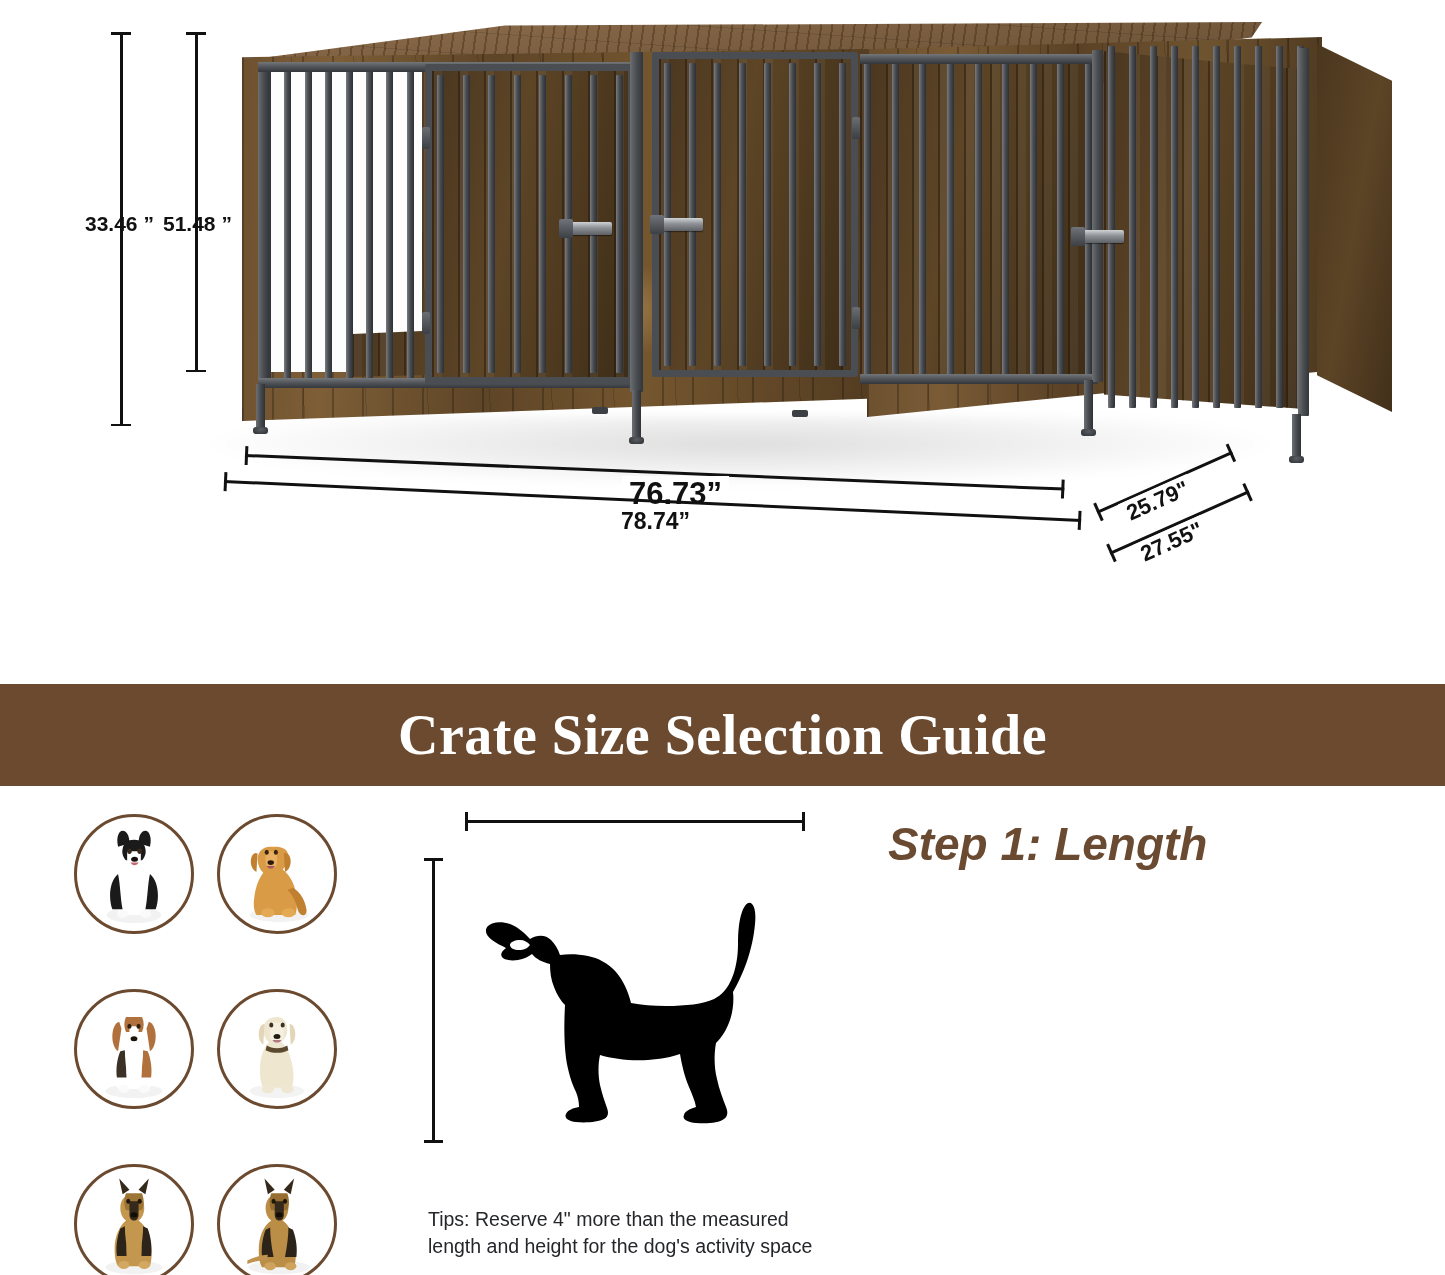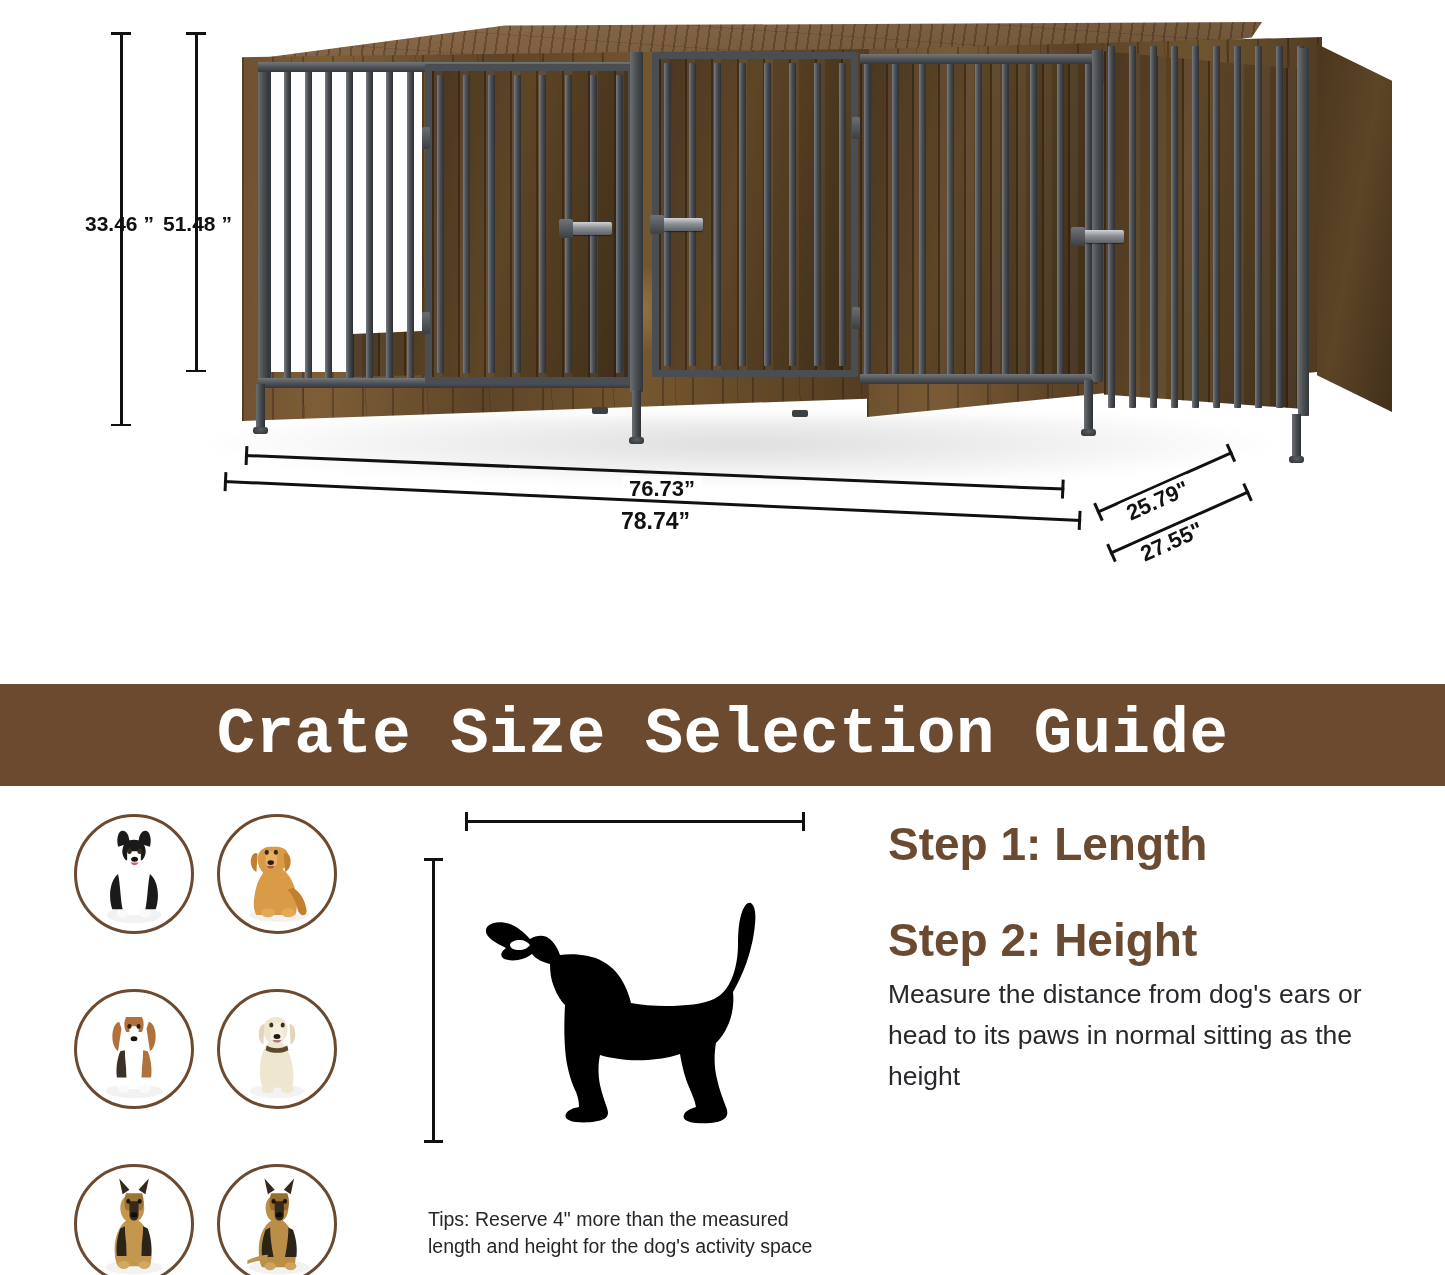--- a/index.html
+++ b/index.html
@@ -146,22 +146,22 @@
   }
   .dim-angled .tick-l{ left:0; }
   .dim-angled .tick-r{ right:0; }
 
   
   #banner {
     position:absolute; left:0; top:668px; width:1445px; height:102px;
     background:#6b4a30; display:flex; align-items:center; justify-content:center;
   }
   #banner-title {
-    color:#ffffff; font-size:64px; font-weight:700; letter-spacing:.5px;
-    font-family:Liberation Mono, monospace;
+    color:#ffffff; font-size:56px; font-weight:700; letter-spacing:.5px;
+    font-family:Liberation Serif, serif;
   }
 
   
   #guide { position:absolute; left:0; top:770px; width:1445px; height:505px; background:#fff; }
 
   
   #breed-grid { position:absolute; left:74px; top:28px; width:280px; height:470px; }
   .breed-circle {
     position:absolute; width:120px; height:120px; border-radius:50%;
     border:3px solid #6b4a30; background:#fff; overflow:hidden;
@@ -188,20 +188,21 @@
     font-size:19.5px; line-height:27px; color:#24262a;
     font-family:"Liberation Sans", sans-serif;
   }
 
   
   #steps { position:absolute; left:888px; top:30px; width:520px; }
   .step-block { margin-bottom:40px; }
   .step-title {
     color:#6b4a32; font-size:46px; font-weight:700; line-height:56px; margin-bottom:6px;
     font-family:"Liberation Sans", sans-serif;
+    font-style:italic;
   }
   .step-body {
     color:#26282c; font-size:26.5px; line-height:41px;
     font-family:"Liberation Sans", sans-serif;
   }
 </style>
 </head>
 <body>
 
 <div id="page">
@@ -322,21 +323,21 @@
     <div class="dimline dim-v" style="left:120px; top:16px; height:394px;"></div>
     <div class="dim-label" style="left:85px; top:196px; font-size:21px;">33.46 ”</div>
 
     <div class="dimline dim-v" style="left:195px; top:16px; height:340px;"></div>
     <div class="dim-label" style="left:163px; top:196px; font-size:21px;">51.48 ”</div>
 
     <div class="dim-angled" style="left:245px; top:438px; width:820px; transform:rotate(2.35deg);">
       <span class="tick-l"></span>
         <span class="tick-r"></span>
     </div>
-    <div class="dim-label" style="left:622px; top:460px; font-size:22px; background:#fff; padding:0 7px;">76.73”</div>
+    <div class="dim-label" style="left:622px; top:460px; font-size:31px; background:#fff; padding:0 7px;">76.73”</div>
 
     <div class="dim-angled" style="left:224px; top:464px; width:858px; transform:rotate(2.6deg);">
       <span class="tick-l"></span>
         <span class="tick-r"></span>
     </div>
     <div class="dim-label" style="left:614px; top:492px; font-size:23px; background:#fff; padding:0 7px;">78.74”</div>
 
     <div class="dim-angled" style="left:1097px; top:495px; width:148px; transform:rotate(-24deg);">
       <span class="tick-l"></span>
         <span class="tick-r"></span>
@@ -523,19 +524,15 @@
         "></path>
       </svg>
     </div>
 
     <div id="tips-text">Tips: Reserve 4" more than the measured length and height for the dog's activity space</div>
 
     <div id="steps">
       <div class="step-block">
         <div class="step-title">Step 1: Length</div>
       </div>
-      <div class="step-block">
-        <div class="step-title">Step 2: Height</div>
-        <div class="step-body">Measure the distance from dog's ears or head to its paws in normal sitting as the height</div>
-      </div>
     </div>
   </div>
 </div>
 
 </body></html>

